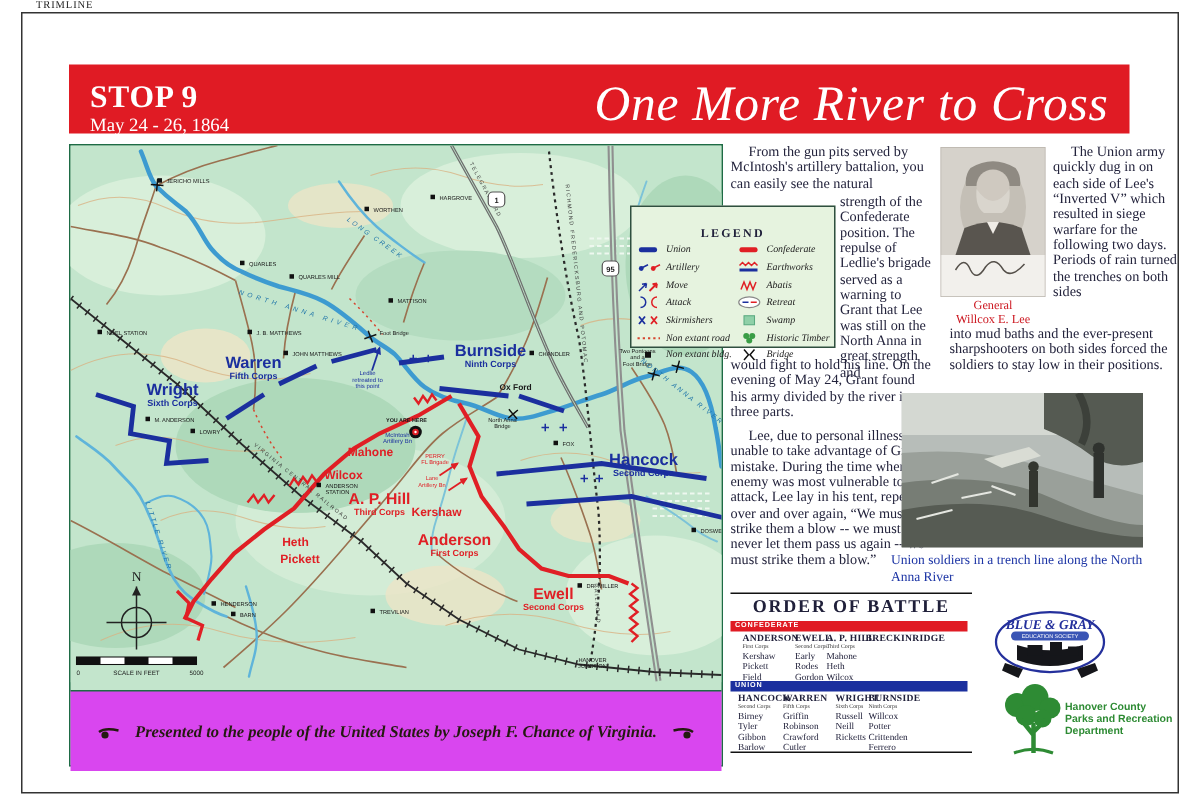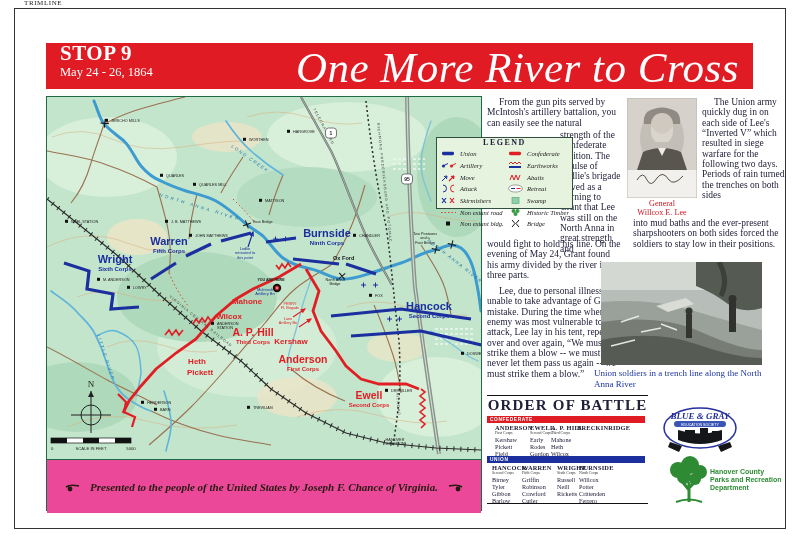--- a/index.html
+++ b/index.html
@@ -2,51 +2,51 @@
 <html><head>
 <meta charset="utf-8">
 <style>
   html,body{margin:0;padding:0}
   body{width:800px;height:536px;background:#fff;position:relative;overflow:hidden;
        font-family:"Liberation Serif",serif;color:#20203a}
   .trimline{position:absolute;left:24px;top:-1px;font-size:7px;letter-spacing:.6px;color:#222}
   .frame{position:absolute;left:14px;top:8px;width:770px;height:519px;border:1px solid #333}
   
   .banner{position:absolute;left:46px;top:43px;width:707px;height:46px;background:#e01b24;
-          display:flex;justify-content:space-between;align-items:flex-start;box-sizing:border-box;
+          display:flex;justify-content:space-between;align-items:flex-end;box-sizing:border-box;
           padding:0 14px;color:#fff}
   .stop{line-height:1}
   .stop .s1{font-size:21px;font-weight:bold;letter-spacing:.5px}
   .stop .s2{font-size:12.5px;font-weight:normal;margin-top:2px}
-  .title{font-size:43px;font-style:italic;letter-spacing:.5px;white-space:nowrap}
+  .title{font-size:33px;font-style:italic;letter-spacing:.5px;white-space:nowrap}
   
   .map-wrap{position:absolute;left:46px;top:96px;width:434px;height:413px;border:1.5px solid #1e6b45;background:#c3e5cc}
-  .presented{height:54px;background:#ec4899;border-top:1.5px solid #1e6b45;display:flex;
+  .presented{height:54px;background:#d946ef;border-top:1.5px solid #1e6b45;display:flex;
              align-items:center;justify-content:center;gap:9px;box-sizing:border-box}
   .presented .ptext{font-size:11px;font-style:italic;font-weight:bold;color:#241a10}
   
-  .legend{position:absolute;left:436px;top:137px;width:137px;height:72px;background:#e6f3df;
-          border:1px solid #2f4f3f;z-index:6;box-sizing:border-box;padding:0 3px}
+  .legend{position:absolute;left:420px;top:137px;width:137px;height:95px;background:#e6f3df;
+          border:1px solid #2f4f3f;z-index:6;box-sizing:border-box;padding:13px 3px}
   .lg-title{text-align:center;font-size:8px;font-weight:bold;letter-spacing:1.5px;margin-bottom:1px}
   .lg-grid{display:flex}
   .lg-col{display:flex;flex-direction:column}
   .lg-col.l{width:68px}.lg-col.r{width:62px}
   .lg-item{display:flex;align-items:center;gap:3px;height:11.7px}
   .lg-item span{font-size:6.6px;font-style:italic;color:#222;white-space:nowrap}
   
   .tx{position:absolute;font-size:9.5px;line-height:10.35px;color:#23233c;text-align:left}
   .ind{text-indent:12px}
   
   .lee-cap{position:absolute;left:619px;top:199px;width:86px;text-align:center;
            font-size:8.2px;font-weight:normal;color:#cc1720;line-height:9px}
   .photo-cap{position:absolute;left:594px;top:368px;width:176px;text-align:left;
              font-size:9px;font-weight:normal;color:#1d35a5;line-height:10.5px}
   
   .oob{position:absolute;left:487px;top:395px;width:161px;border-top:1px solid #111;border-bottom:1px solid #111}
-  .oob-title{text-align:center;font-size:15px;font-weight:bold;letter-spacing:1.2px;padding:1px 0 2px}
+  .oob-title{text-align:center;font-size:12px;font-weight:bold;letter-spacing:1.2px;padding:1px 0 2px}
   .oob-bar{height:7px;color:#fff;font-family:"Liberation Sans",sans-serif;font-size:4.8px;
            font-weight:bold;letter-spacing:.6px;padding-left:3px;line-height:7px;width:158px;box-sizing:border-box}
   .oob-bar.c{background:#e01b24}.oob-bar.u{background:#1b2f9e}
   .oob-grid{position:relative}
   .oob-grid.c{height:33px}.oob-grid.u{height:40px}
   .oob-colm{position:absolute;top:1px}
   .oob-cmdr{font-size:6.4px;font-weight:bold;letter-spacing:.2px}
   .oob-corps{font-size:3.9px;color:#333;margin-bottom:2px}
   .oob-nm{font-size:6.2px;line-height:6.9px}
   

